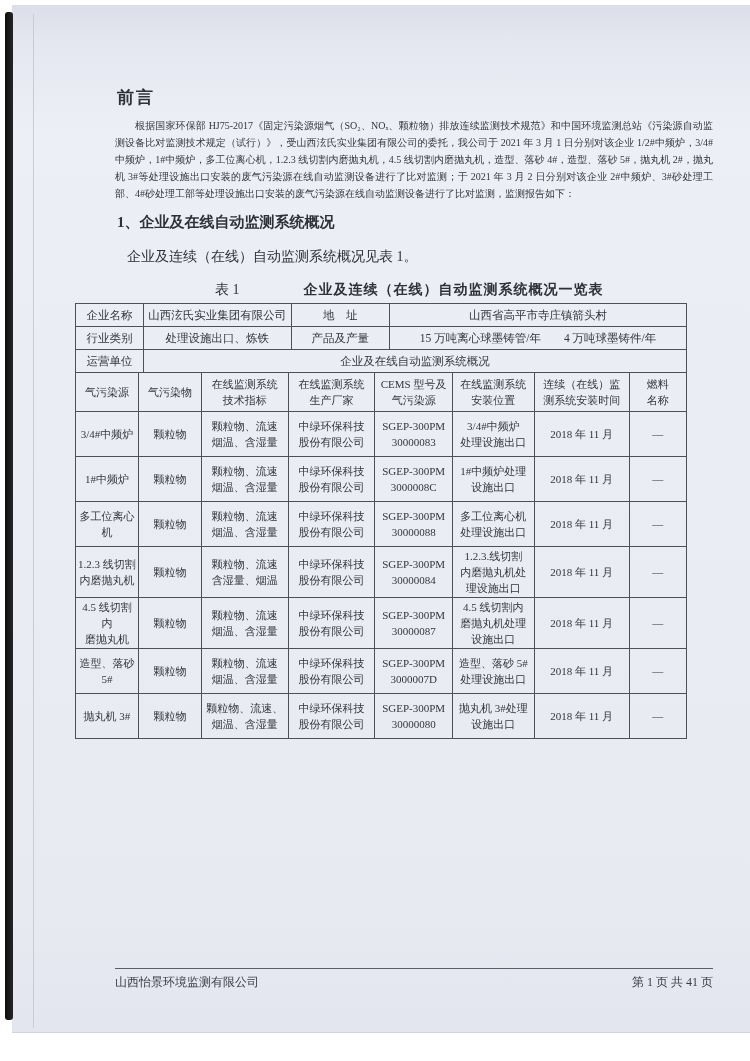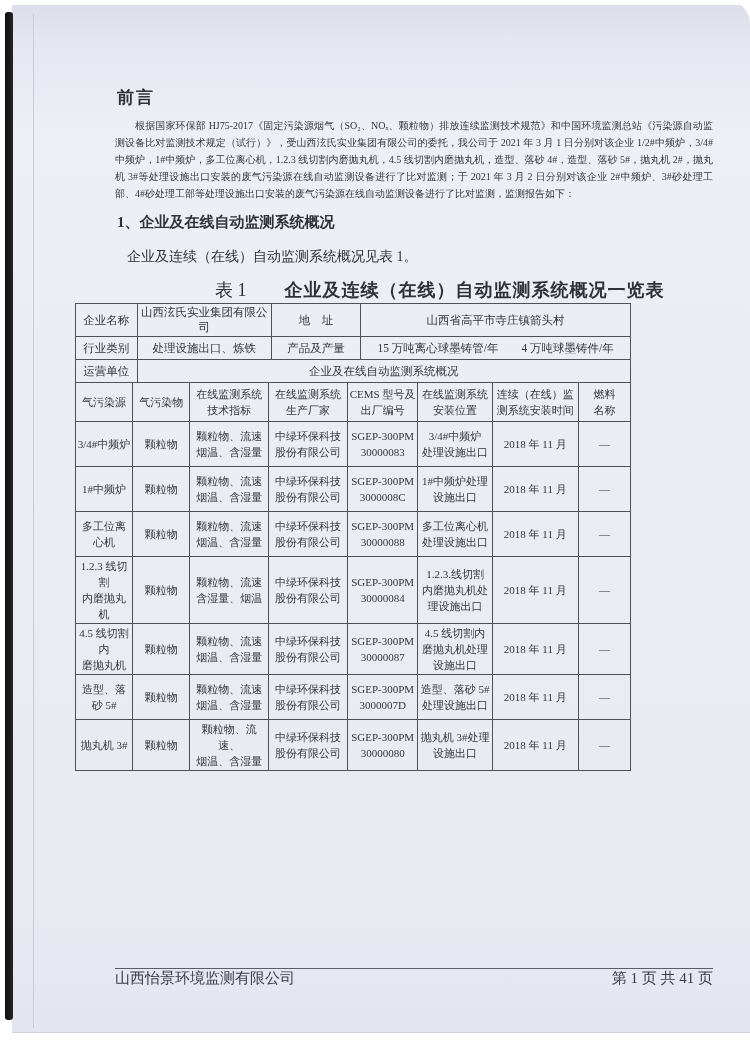--- a/index.html
+++ b/index.html
@@ -1,43 +1,43 @@
 <!DOCTYPE html>
 <html><head>
 <meta charset="utf-8">
 <style>
   html,body{margin:0;padding:0;background:#ffffff;}
   #screen{position:relative;width:750px;height:1061px;background:#ffffff;overflow:hidden;
-          font-family:"Liberation Serif","DejaVu Serif",serif;color:#2f3138;border-radius:24px;}
+          font-family:"Liberation Serif","DejaVu Serif",serif;color:#2f3138;}
   
   .scan-page{position:absolute;left:12px;top:5px;width:738px;height:1028px;
       background:linear-gradient(180deg,#dcdfe9 0%,#e4e7f0 3.5%,#edeff6 12%,#eaecf4 55%,#e8eaf2 88%,#e3e6ef 100%);
       box-shadow:inset 0 -1px 0 #d0d3dd;}
   .spine-strip{position:absolute;left:5px;top:12px;width:8px;height:1008px;
       background:linear-gradient(90deg,#0e0e0e,#262626);border-radius:3px;}
   .page-edge-line{position:absolute;left:33px;top:14px;width:1px;height:1014px;background:#c9ccd8;}
   .content{position:absolute;left:115px;top:86px;width:598px;}
   .doc-title{font-size:17px;font-weight:bold;letter-spacing:2px;margin:0 0 8px 2px;}
   .para{font-size:10px;line-height:17px;text-align:justify;text-indent:2em;margin:0;
         color:#34363e;}
   .sec-heading{font-size:15px;font-weight:bold;margin:8px 0 2px 2px;line-height:24px;}
   .sec-intro{font-size:14px;line-height:22px;margin:12px;}
   .tbl-caption{display:flex;align-items:baseline;padding-left:100px;margin:3px 0 3px 0;
-        font-size:18px;line-height:20px;}
-  .tbl-caption .cap-title{font-weight:bold;margin-left:38px;letter-spacing:1px;}
+        font-size:14px;line-height:20px;}
+  .tbl-caption .cap-title{font-weight:bold;margin-left:64px;letter-spacing:1px;}
   .tables{margin-left:-40px;width:632px;}
-  table{border-collapse:collapse;width:556px;table-layout:fixed;}
+  table{border-collapse:collapse;width:612px;table-layout:fixed;}
   td,th{border:1px solid #4d505a;text-align:center;vertical-align:middle;
         padding:1px 1px;white-space:pre-line;color:#33353d;}
   .info-tbl td{font-size:11.5px;height:20px;line-height:15px;}
   .cems-tbl{margin-top:-1px;}
   .cems-tbl th{font-size:11px;font-weight:normal;height:36px;line-height:16px;}
   .cems-tbl td{font-size:11px;height:42px;line-height:16px;}
   .footer{position:absolute;left:115px;top:968px;width:598px;border-top:1.5px solid #5a5d66;
-        display:flex;justify-content:space-between;font-size:15px;color:#3a3c45;}
+        padding-top:5px;display:flex;justify-content:space-between;font-size:12px;color:#3a3c45;}
 </style>
 </head>
 <body>
 
 <div id="screen">
   <div class="scan-page"></div>
   <div class="spine-strip"></div>
   <div class="page-edge-line"></div>
 
   <div class="content">
@@ -91,21 +91,21 @@
         </colgroup>
         <thead>
           <tr>
             <th>气污染源</th>
             <th>气污染物</th>
             <th>在线监测系统
 技术指标</th>
             <th>在线监测系统
 生产厂家</th>
             <th>CEMS 型号及
-出厂编号</th>
+气污染源</th>
             <th>在线监测系统
 安装位置</th>
             <th>连续（在线）监
 测系统安装时间</th>
             <th>燃料
 名称</th>
           </tr>
         </thead>
         <tbody>
 

